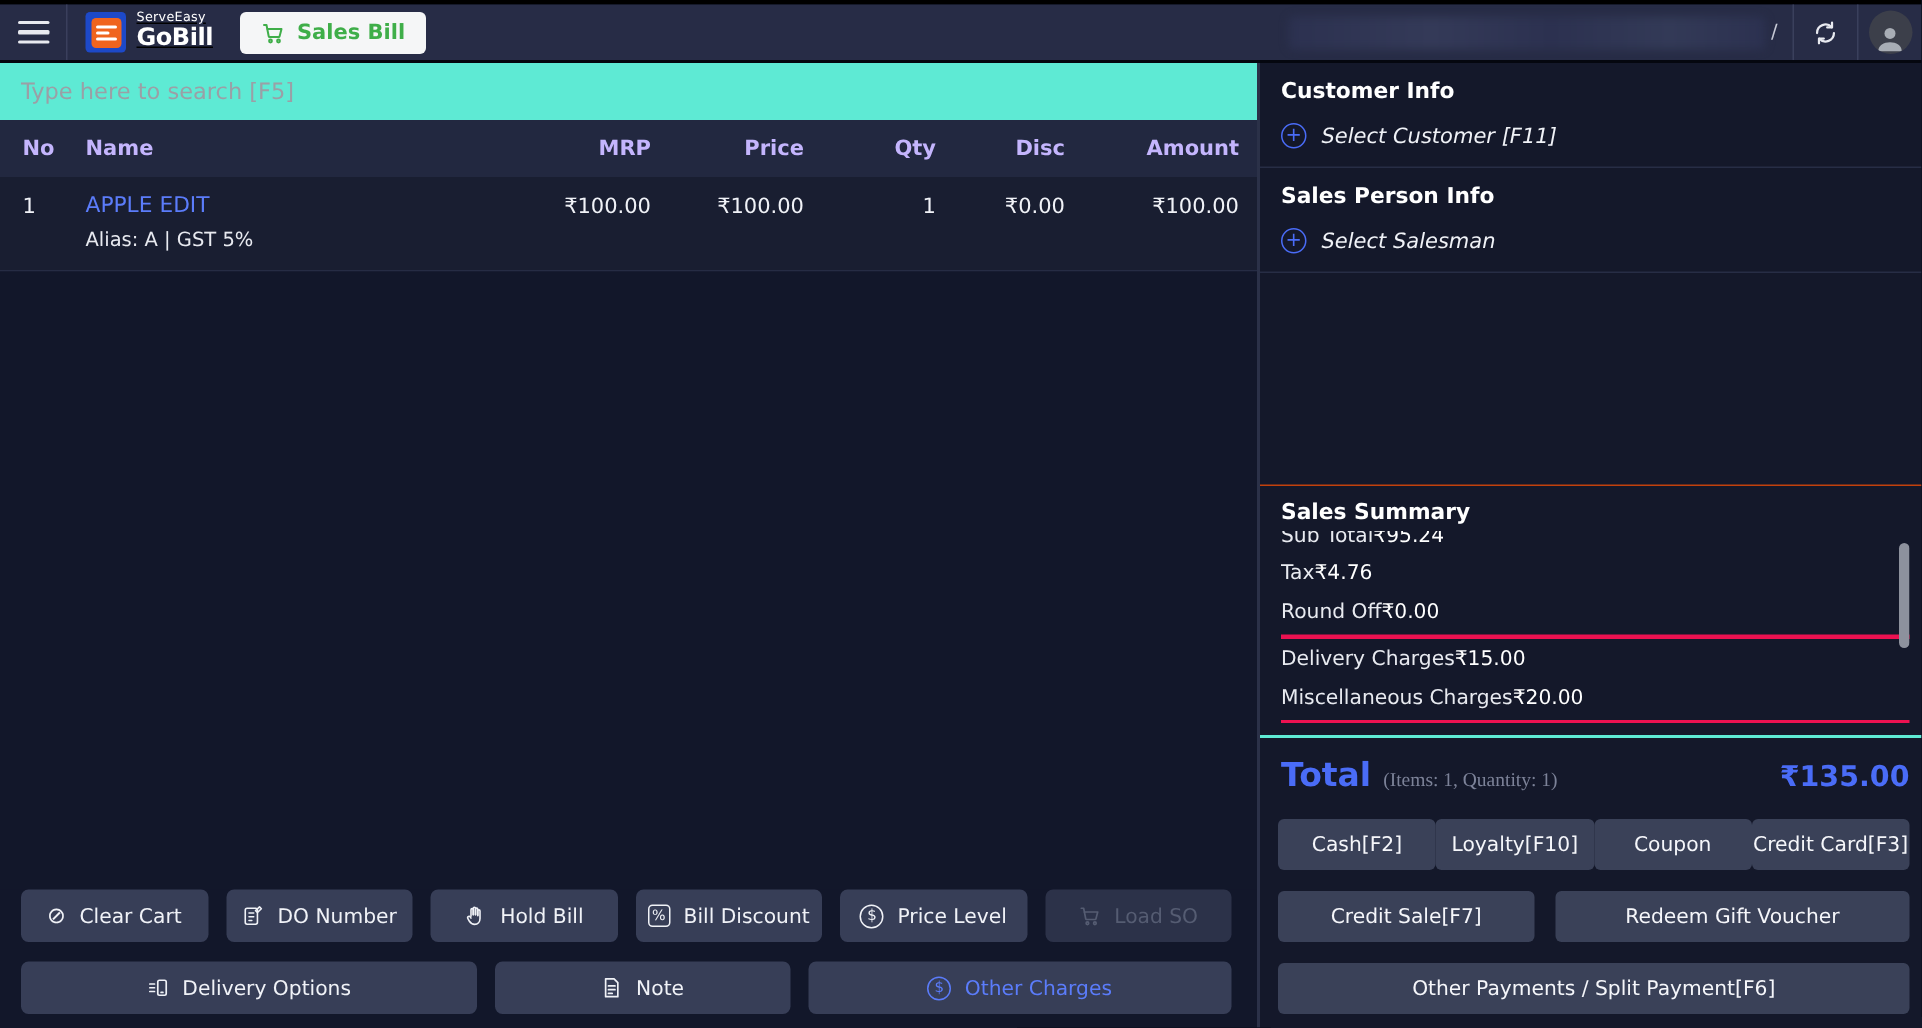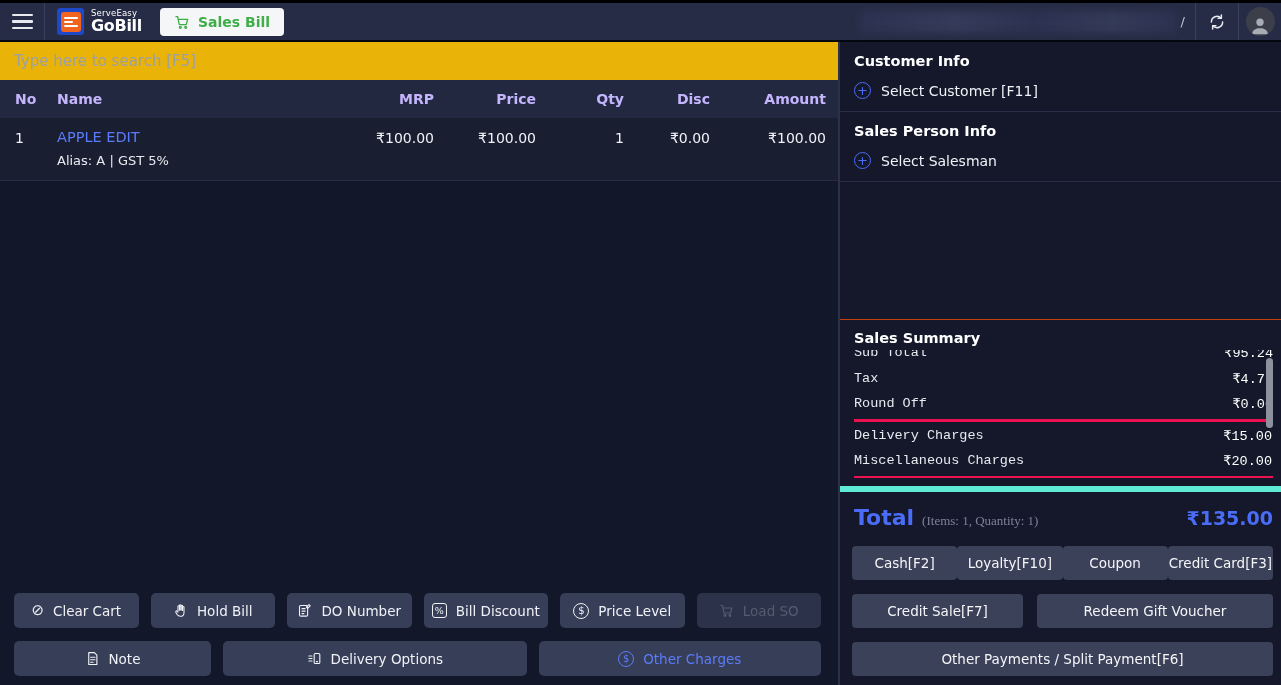--- a/index.html
+++ b/index.html
@@ -6,21 +6,21 @@
   html,body { width:1281px; height:685px; overflow:hidden; background:#0b0f1e;
     font-family:"DejaVu Sans","Liberation Sans",sans-serif; }
 
   
   .top-black { height:3px; background:#000; }
   .topbar { height:37px; background:#272c46; display:flex; align-items:center; }
   .topbar-bottom { height:2px; background:#05070f; }
   .hamburger { width:45px; height:100%; display:flex; flex-direction:column; justify-content:center;
     align-items:center; gap:4px; border-right:1px solid #3a3f5c; cursor:pointer; }
   .hamburger span { display:block; width:21px; height:2.5px; background:#e8eaf0; border-radius:1px; }
-  .brand { display:flex; align-items:center; gap:7px; padding:0 10px 0 12px; }
+  .brand { display:flex; align-items:flex-start; gap:7px; padding:0 10px 0 12px;text-decoration:underline; }
   .brand-badge { width:27px; height:27px; background:#1d49c8; border-radius:3px;
     display:flex; align-items:center; justify-content:center; }
   .brand-badge-inner { width:20px; height:20px; background:#f0641e; border-radius:3px;
     display:flex; flex-direction:column; justify-content:center; gap:2px; padding:3px; }
   .brand-badge-inner i { display:block; height:2px; background:#fff; border-radius:1px; }
   .brand-badge-inner i:nth-child(2){ width:70%; }
   .brand-text { display:flex; flex-direction:column; line-height:1; }
   .brand-top { font-size:8.5px; color:#fff; letter-spacing:.2px; }
   .brand-bottom { font-size:16px; font-weight:bold; color:#fff; letter-spacing:-.3px; }
   .tab-active { margin-left:8px; height:28px; background:#f5f6f7; border-radius:4px;
@@ -37,21 +37,21 @@
   .avatar { width:29px; height:29px; border-radius:50%; background:#3c3f4a;
     display:flex; align-items:flex-end; justify-content:center; overflow:hidden; }
 
   
   .main { display:flex; height:643px; }
   .left { width:838px; display:flex; flex-direction:column; background:#12172a; }
   .v-divider { width:2px; background:#2b3148; }
   .right { flex:1; background:#14182a; position:relative; display:flex; flex-direction:column; }
 
   
-  .search-bar { height:38px; background:#eab308; display:flex; align-items:flex-end; }
+  .search-bar { height:38px; background:#5eead4; display:flex; align-items:flex-end; }
   .search-bar input { width:100%; height:100%; border:none; outline:none; padding:0 14px;
     font-size:15px; color:#333; font-family:inherit; background:transparent; }
   .search-bar input::placeholder { color:#9aa0a6; }
 
   
   .thead, .trow { display:grid; grid-template-columns:42px 1fr 110px 102px 88px 86px 116px;
     padding-left:15px; padding-right:12px; }
   .thead { height:38px; background:#222840; align-items:center; }
   .thead div { color:#c4b5fd; font-size:14px; font-weight:bold; }
   .num { text-align:right; }
@@ -77,34 +77,34 @@
   .square-ic { width:15px; height:15px; border:1.4px solid currentColor; border-radius:3px;
     display:inline-flex; align-items:center; justify-content:center; font-size:9.5px; line-height:1; flex:none; }
   .flex196 { flex:196; } .flex281 { flex:281; } .flex302 { flex:302; }
 
   
   .rsection { padding:11px 12px 12px 14px; border-bottom:1px solid #272d45; }
   .rtitle { color:#fff; font-size:14.5px; font-weight:bold; }
   .raction { display:flex; align-items:center; gap:10px; margin-top:13px; cursor:pointer; }
   .raction .plus { color:#4a6cf7; width:17px; height:17px; border:1.4px solid #4a6cf7; border-radius:50%;
     display:inline-flex; align-items:center; justify-content:center; font-size:13px; line-height:1; }
-  .raction .rlabel { color:#f0f2f7; font-size:14px; }
+  .raction .rlabel { color:#f0f2f7; font-size:14px;font-style:italic; }
   .rspacer { flex:1; }
 
   .summary { border-top:1px solid #c2410c; padding:10px 8px 8px 14px; }
   .summary-viewport { overflow:hidden; height:128px; margin-top:4px; position:relative; }
   .summary-rows { margin-top:-10px; }
-  .srow { height:25.5px; display:flex; align-items:center; justify-content:space-between;font-family:Liberation Mono, monospace; }
+  .srow { height:25.5px; display:flex; align-items:center; justify-content:flex-start; }
   .srow .sl { color:#e8eaf0; font-size:13.5px; }
   .srow .sv { color:#fff; font-size:13.5px; }
   .hl-group { border:3px solid #ec1151; margin:2px -6px 0 -7px; padding:1px 4px 2px 4px; }
   .sum-scrollbar { position:absolute; right:0px; top:8px; width:7px; height:70px;
     background:#8d919d; border-radius:4px; cursor:pointer; }
 
-  .total-row { border-top:6px solid #5eead4; display:flex; align-items:baseline; gap:8px;
+  .total-row { border-top:2px solid #5eead4; display:flex; align-items:baseline; gap:8px;
     padding:13px 8px 6px 14px; }
   .total-label { color:#4a6cf7; font-size:22px; font-weight:bold; }
   .total-meta { color:#7c8298; font-size:13px;font-family:Liberation Serif, serif; }
   .total-value { margin-left:auto; color:#4a6cf7; font-size:19px; font-weight:bold; }
 
   .pay { padding:10px 8px 9px 12px; }
   .pay-grid1 { display:grid; grid-template-columns:repeat(4,1fr); gap:0; }
   .pay-grid2 { display:grid; grid-template-columns:171px 1fr; gap:14px; margin-top:14px; }
   .pay-grid3 { margin-top:14px; }
   .pbtn { height:34px; background:#3a4158; border:none; border-radius:4px; color:#f5f6fa;
@@ -201,67 +201,67 @@
     <div class="table-filler"></div>
 
     <div class="actions">
       <div class="action-row">
         <button class="abtn">
           <span class="glyph">⊘</span>
           <span>Clear Cart</span>
         </button>
         <button class="abtn">
           <svg width="15" height="15" viewBox="0 0 24 24" fill="none" stroke="currentColor" stroke-width="1.7" stroke-linecap="round" stroke-linejoin="round">
+            <rect x="4" y="4" width="13" height="17" rx="2"></rect>
+            <path d="M8 9h5M8 13h5M8 17h3"></path>
+            <path d="M15 6.5l4.2-4 2 2-4.2 4z"></path>
+          </svg>
+          <span>DO Number</span>
+        </button>
+        <button class="abtn">
+          <svg width="15" height="15" viewBox="0 0 24 24" fill="none" stroke="currentColor" stroke-width="1.7" stroke-linecap="round" stroke-linejoin="round">
             <path d="M8 12.5V5.5a1.2 1.2 0 0 1 2.4 0V11"></path>
             <path d="M10.4 11V4.2a1.2 1.2 0 0 1 2.4 0V11"></path>
             <path d="M12.8 11V5a1.2 1.2 0 0 1 2.4 0v6.5"></path>
             <path d="M15.2 12V6.8a1.2 1.2 0 0 1 2.4 0V15c0 3.6-2.3 6.2-5.7 6.2-2.8 0-4.2-1.1-5.6-3.3l-1.6-2.8c-.6-1-.3-2 .6-2.4.7-.3 1.5 0 2 .8l.7 1.1"></path>
           </svg>
           <span>Hold Bill</span>
-        </button>
-        <button class="abtn">
-          <svg width="15" height="15" viewBox="0 0 24 24" fill="none" stroke="currentColor" stroke-width="1.7" stroke-linecap="round" stroke-linejoin="round">
-            <rect x="4" y="4" width="13" height="17" rx="2"></rect>
-            <path d="M8 9h5M8 13h5M8 17h3"></path>
-            <path d="M15 6.5l4.2-4 2 2-4.2 4z"></path>
-          </svg>
-          <span>DO Number</span>
         </button>
         <button class="abtn">
           <span class="square-ic">%</span>
           <span>Bill Discount</span>
         </button>
         <button class="abtn">
           <span class="circle-ic">$</span>
           <span>Price Level</span>
         </button>
         <button class="abtn disabled">
           <svg width="15" height="15" viewBox="0 0 24 24" fill="none" stroke="currentColor" stroke-width="1.8" stroke-linecap="round" stroke-linejoin="round">
             <circle cx="9.5" cy="20" r="1.4"></circle>
               <circle cx="17.5" cy="20" r="1.4"></circle>
             <path d="M3 4h2.5l2.2 11.2a1 1 0 0 0 1 .8h8.9a1 1 0 0 0 1-.8L20.5 8H6"></path>
           </svg>
           <span>Load SO</span>
         </button>
       </div>
       <div class="action-row">
-        <button class="abtn flex196">
-          <svg width="15" height="15" viewBox="0 0 24 24" fill="none" stroke="currentColor" stroke-width="1.8" stroke-linecap="round" stroke-linejoin="round">
-            <path d="M6 2.5h9l4 4v15H6z"></path>
-              <path d="M9 10h7M9 14h7M9 18h4"></path>
-          </svg>
-          <span>Note</span>
-        </button>
         <button class="abtn flex302">
           <svg width="15" height="15" viewBox="0 0 24 24" fill="none" stroke="currentColor" stroke-width="1.8" stroke-linecap="round" stroke-linejoin="round">
             <path d="M3 8h5M3 12h5M3 16h5"></path>
               <rect x="11.5" y="4" width="9" height="16" rx="1.8"></rect>
               <path d="M15 17h2"></path>
           </svg>
           <span>Delivery Options</span>
+        </button>
+        <button class="abtn flex196">
+          <svg width="15" height="15" viewBox="0 0 24 24" fill="none" stroke="currentColor" stroke-width="1.8" stroke-linecap="round" stroke-linejoin="round">
+            <path d="M6 2.5h9l4 4v15H6z"></path>
+              <path d="M9 10h7M9 14h7M9 18h4"></path>
+          </svg>
+          <span>Note</span>
         </button>
         <button class="abtn flex281 accent">
           <span class="circle-ic">$</span>
           <span>Other Charges</span>
         </button>
       </div>
     </div>
   </div>
 
   <div class="v-divider"></div>

